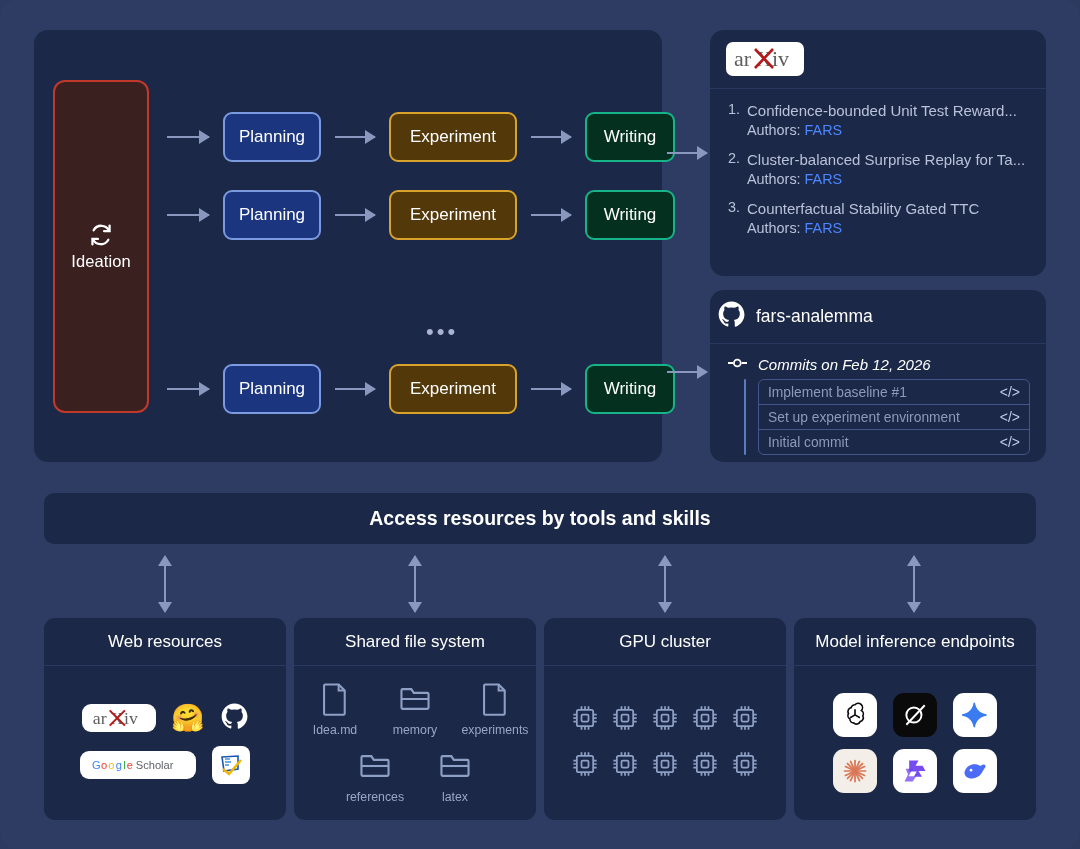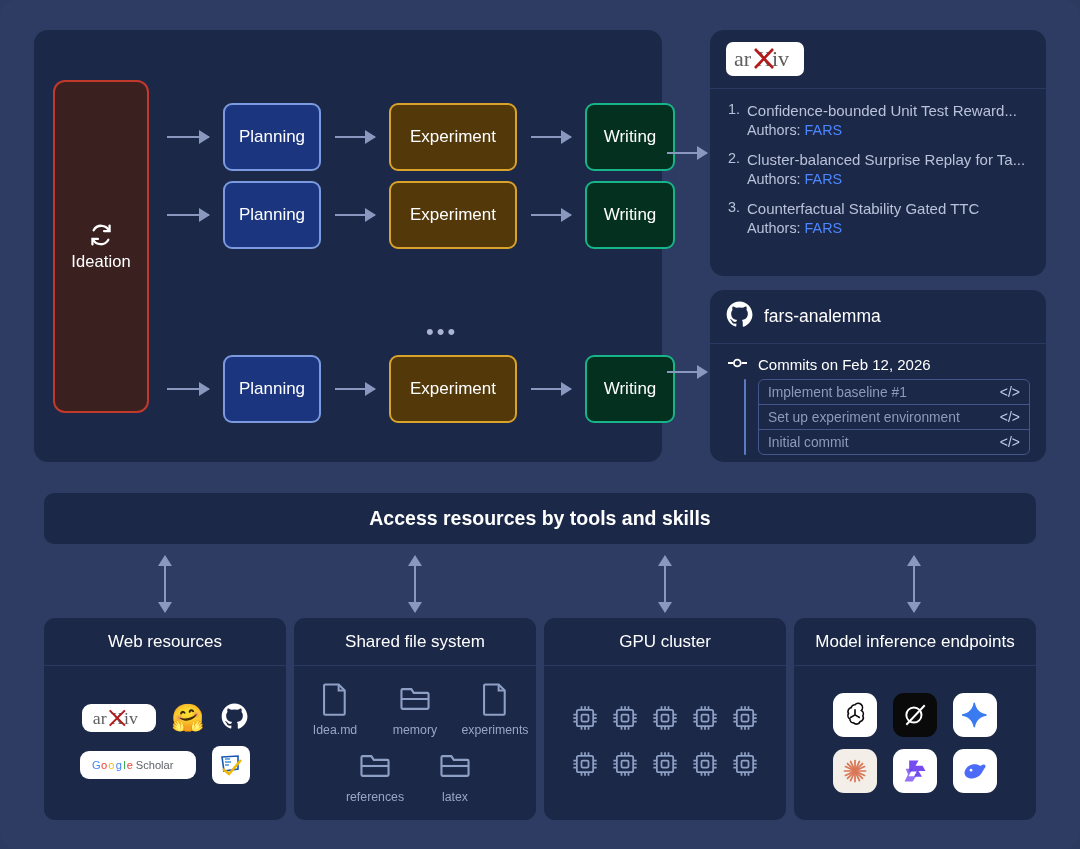--- a/index.html
+++ b/index.html
@@ -59,21 +59,21 @@
     position: absolute;
     right: -1px; top: 50%;
     transform: translateY(-50%);
     border-left: 11px solid #8a97be;
     border-top: 7px solid transparent;
     border-bottom: 7px solid transparent;
   }
 
   .node {
     display: flex; align-items: center; justify-content: center;
-    height: 68px;
+    height: 50px;
     border-radius: 9px;
     font-size: 17px;
     color: #ffffff;
     flex: none;
   }
   .node-planning {
     width: 98px;
     background: #1b357f;
     border: 2px solid #7b9ae0;
   }
@@ -122,21 +122,21 @@
   }
   .card-arxiv { height: 246px; }
   .card-github { margin-top: 14px; height: 172px; }
 
   .card-head {
     display: flex; align-items: center;
     gap: 12px;
     padding: 12px 16px;
     border-bottom: 1px solid #2b3962;
   }
-  .card-head.github { padding: 11px 16px; gap: 11px; }
+  .card-head.github { padding: 11px 8px; gap: 11px; }
 
   .arxiv-logo {
     background: #ffffff;
     border-radius: 7px;
     padding: 4px 8px;
     display: inline-flex; align-items: center;
   }
   .repo-name {
     color: #ffffff; font-size: 17.5px;
   }
@@ -144,20 +144,21 @@
   .paper-list { padding: 12px 16px 0 18px; }
   .paper-item { display: flex; margin-bottom: 11px; }
   .paper-num { color: #b9c2da; font-size: 14.4px; width: 19px; flex: none; }
   .paper-title { color: #b9c2da; font-size: 15px; line-height: 1.33; }
   .paper-authors { color: #b9c2da; font-size: 14.4px; }
   .paper-authors .who { color: #4d87ff; }
 
   .commits-head {
     display: flex; align-items: center; gap: 11px;
     padding: 11px 16px 6px 18px;
+    font-style: italic;
   }
   .commits-title { color: #ffffff; font-size: 15px; }
   .commit-body { padding: 0 16px 0 34px; display: flex; }
   .commit-rail {
     width: 2px; background: #5a7bbf; margin-right: 12px;
     border-radius: 1px;
   }
   .commit-list { flex: 1; border: 1px solid #44558a; border-radius: 6px; }
   .commit-row {
     display: flex; align-items: center; justify-content: space-between;

